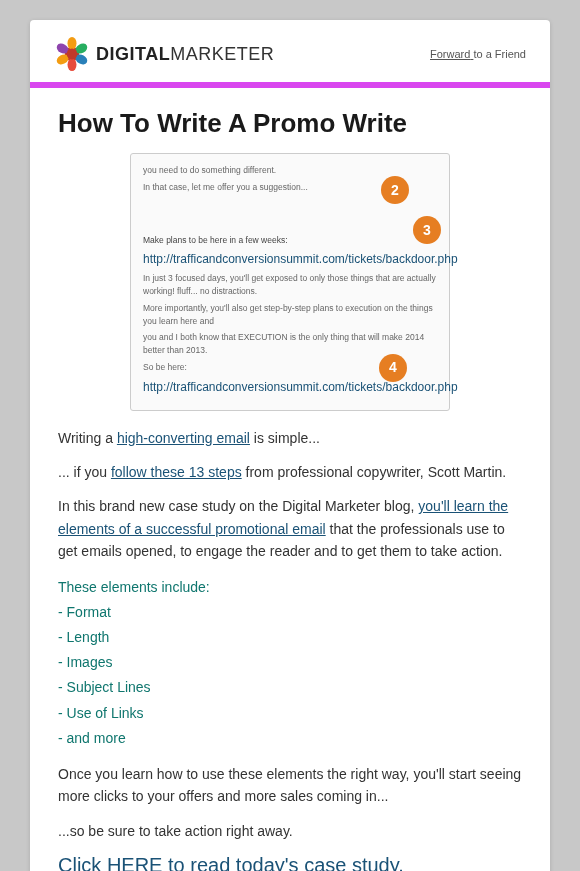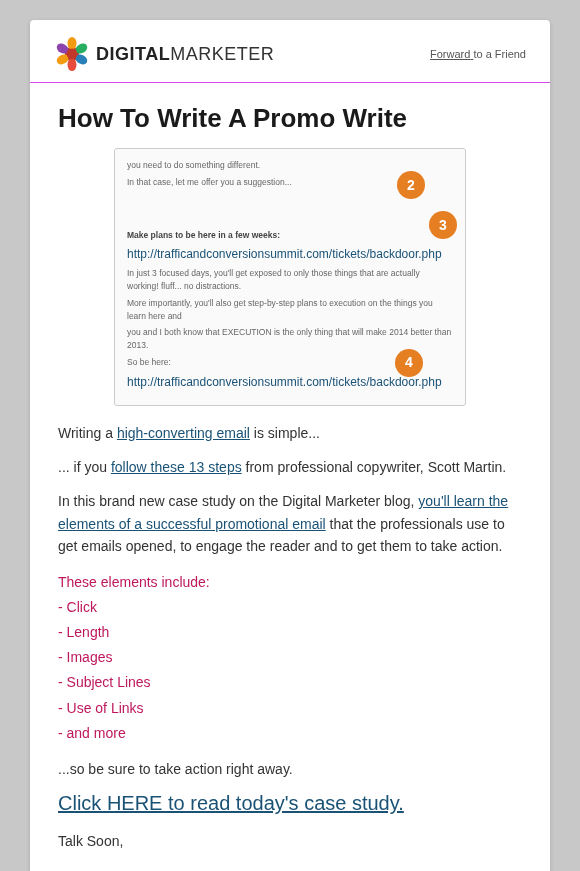--- a/index.html
+++ b/index.html
@@ -19,21 +19,21 @@
       width: 520px;
       border-radius: 4px;
       overflow: hidden;
       box-shadow: 0 1px 4px rgba(0,0,0,0.15);
     }
     .header {
       padding: 16px 24px 10px 24px;
       display: flex;
       justify-content: space-between;
       align-items: center;
-      border-bottom: 1px solid #d946ef;
+      border-bottom: 6px solid #d946ef;
     }
     .logo-area {
       display: flex;
       align-items: center;
       gap: 6px;
     }
     .logo-icon {
       width: 36px;
       height: 36px;
     }
@@ -73,31 +73,31 @@
       border: 1px solid #ccc;
       border-radius: 3px;
       margin-bottom: 16px;
       padding: 10px 12px;
       background: #fafafa;
       font-size: 9px;
       font-family: Arial, sans-serif;
       color: #555;
       line-height: 1.5;
       position: relative;
-      width: 352px;
+      width: 320px;
       margin-left: auto;
       margin-right: auto;
     }
     .screenshot-line {
       margin-bottom: 4px;
       color: #666;
       font-size: 8.5px;
     }
     .screenshot-line.bold {
-      font-weight: bold;
+      font-weight: normal;
       color: #444;
       margin-top: 40px;
     }
     .screenshot-link {
       color: #1a5276;
       font-size: 12px;
     }
     .badge {
       position: absolute;
       width: 28px;
@@ -134,21 +134,21 @@
       margin-bottom: 12px;
     }
     .body-text a {
       color: #1a5276;
       text-decoration: underline;
     }
     .list-section {
       font-family: Arial, sans-serif;
       font-size: 14px;
       line-height: 1.8;
-      color: #be185d;
+      color: #0f766e;
       margin-bottom: 12px;
     }
     .cta-link {
       font-family: Arial, sans-serif;
       font-size: 20px;
       color: #1a5276;
       text-decoration: underline;
       display: block;
       margin-bottom: 14px;
     }
@@ -216,29 +216,30 @@
       <span>... if you </span><a href="#">follow these 13 steps</a><span> from professional copywriter, Scott Martin.</span>
     </p>
 
     <p class="body-text">
       <span>In this brand new case study on the Digital Marketer blog, </span><a href="#">you'll learn the elements of a successful promotional email</a><span> that the professionals use to get emails opened, to engage the reader and to get them to take action.</span>
     </p>
 
     <div class="list-section">
       <p>These elements include:</p>
       <div id="elements-list">
-          <div>- Click</div>
+          <div>- Format</div>
           <div>- Length</div>
           <div>- Images</div>
           <div>- Subject Lines</div>
           <div>- Use of Links</div>
           <div>- and more</div>
         </div>
     </div>
 
+    <p class="body-text">Once you learn how to use these elements the right way, you'll start seeing more clicks to your offers and more sales coming in...</p>
 
     <p class="body-text">...so be sure to take action right away.</p>
 
     <a href="#" class="cta-link">Click HERE to read today's case study.</a>
 
     <div class="sign-off">
       <div>Talk Soon,</div>
 
     </div>
 

